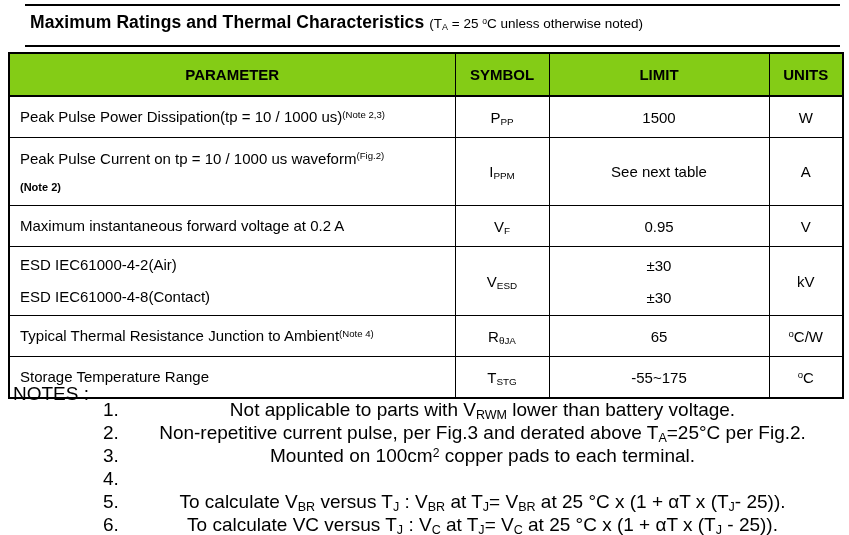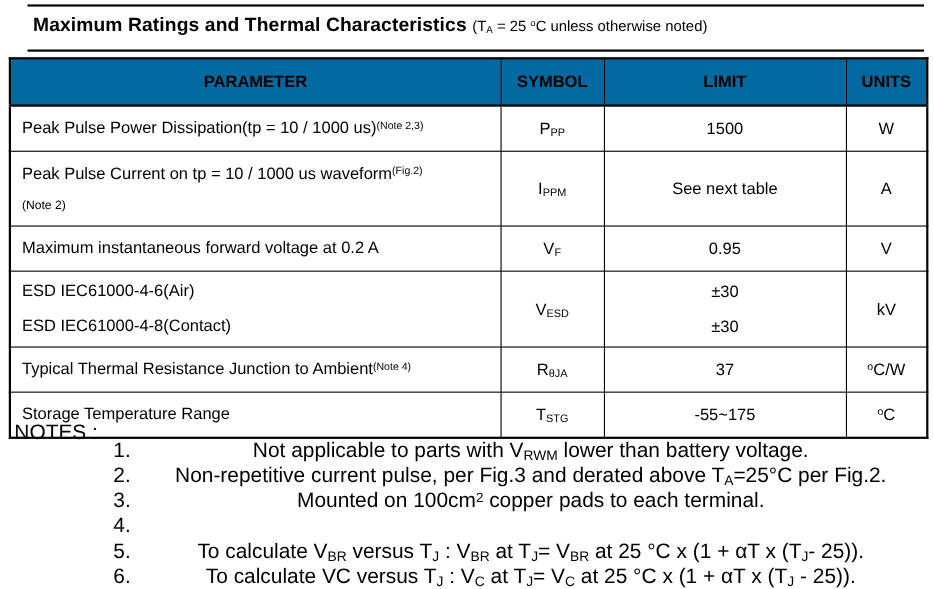--- a/index.html
+++ b/index.html
@@ -28,33 +28,33 @@
     position: absolute; left: 8px; top: 52px;
     width: 834px;
     border-collapse: collapse;
     table-layout: fixed;
     border: 2px solid #000;
     font-size: 15px;
   }
   th, td { border: 1px solid #000; padding: 0; vertical-align: middle; }
   thead th {
     height: 41px;
-    background: #0369a1;
+    background: #84cc16;
     font-weight: bold;
     border-bottom: 2px solid #000;
     font-size: 15px;
   }
   td.cell-param { text-align: left; padding: 4px 8px 4px 10px; }
   td.cell-symbol, td.cell-limit, td.cell-units { text-align: center; }
   tr.h-std  td { height: 32px; }
   tr.h-2a   td { height: 59px; }
   tr.h-2b   td { height: 60px; }
   .p-line { line-height: 18px; }
   .p-line:empty { display: none; }
-  .p-sub-note { font-size: 11px; margin-top: 13px; line-height: 13px; }
+  .p-sub-note { font-size: 11px; margin-top: 13px; line-height: 13px; font-weight: bold; }
   .p-second { margin-top: 14px; }
   .l-second { margin-top: 15px; }
 
   sup { font-size: 64%; line-height: 0; position: relative; top: -0.45em; vertical-align: baseline; }
   sub { font-size: 66%; line-height: 0; position: relative; top: 0.22em; vertical-align: baseline; }
 
   
   .notes { position: absolute; left: 13px; top: 386px; width: 828px; font-size: 19px; }
   .notes-title { line-height: 16px; }
   .note-item { display: flex; margin-top: 7px; line-height: 16px; }
@@ -112,36 +112,36 @@
       <tr class="h-std">
         <td class="cell-param">
             <div class="p-line">Maximum instantaneous forward voltage at 0.2 A</div>
           </td>
         <td class="cell-symbol">V<sub>F</sub></td>
         <td class="cell-limit">0.95</td>
         <td class="cell-units">V</td>
       </tr>
       <tr class="h-2b">
         <td class="cell-param">
-          <div class="p-line">ESD IEC61000-4-6(Air)</div>
+          <div class="p-line">ESD IEC61000-4-2(Air)</div>
           <div class="p-line p-second">ESD IEC61000-4-8(Contact)</div>
         </td>
         <td class="cell-symbol">V<sub>ESD</sub></td>
         <td class="cell-limit">
           <div>±30</div>
           <div class="l-second">±30</div>
         </td>
         <td class="cell-units">kV</td>
       </tr>
       <tr class="h-std">
         <td class="cell-param">
             <div class="p-line">Typical Thermal Resistance Junction to Ambient<sup>(Note 4)</sup></div>
           </td>
         <td class="cell-symbol">R<sub>θJA</sub></td>
-        <td class="cell-limit">37</td>
+        <td class="cell-limit">65</td>
         <td class="cell-units"><sup>o</sup>C/W</td>
       </tr>
       <tr class="h-std">
         <td class="cell-param">
             <div class="p-line">Storage Temperature Range</div>
           </td>
         <td class="cell-symbol">T<sub>STG</sub></td>
         <td class="cell-limit">-55~175</td>
         <td class="cell-units"><sup>o</sup>C</td>
       </tr>

